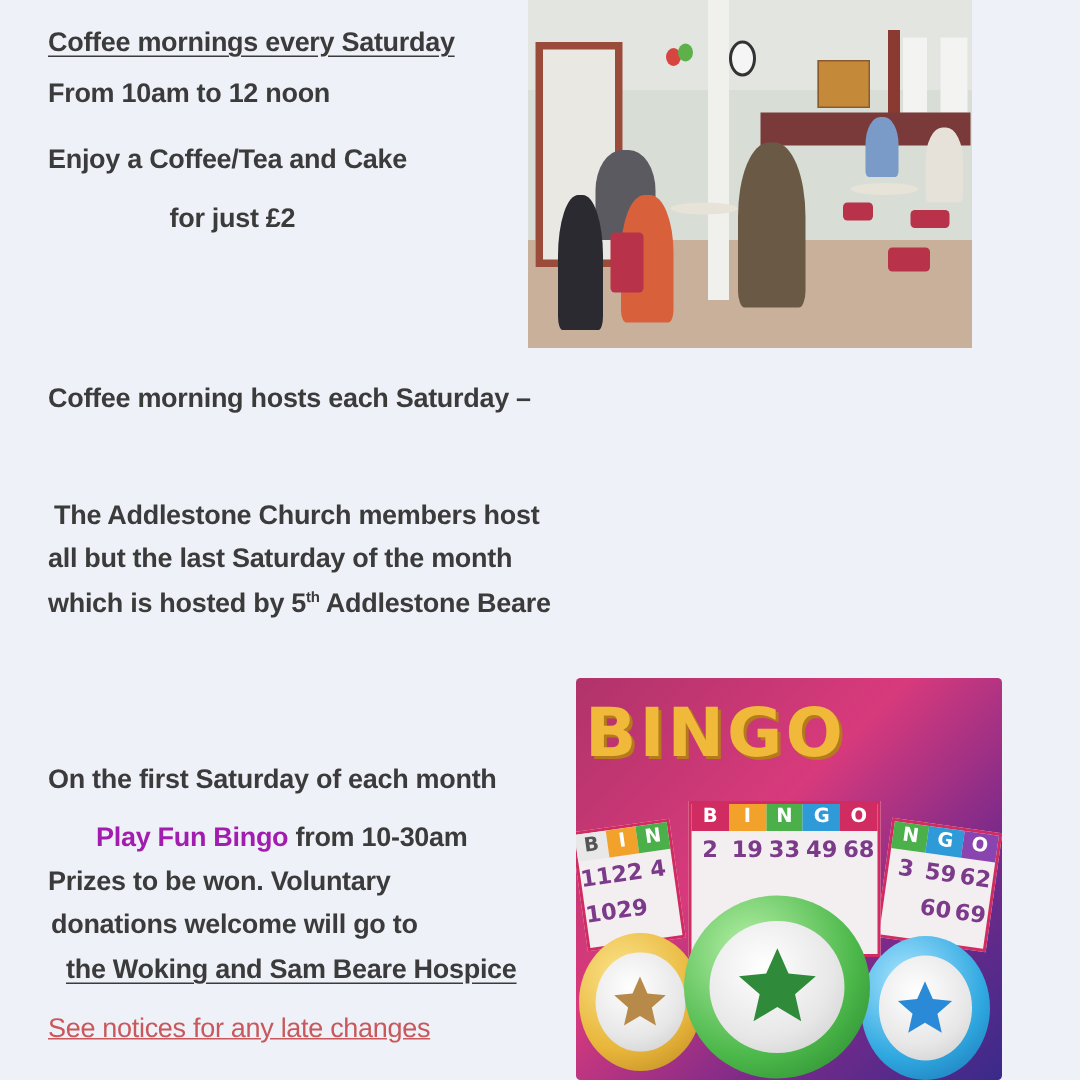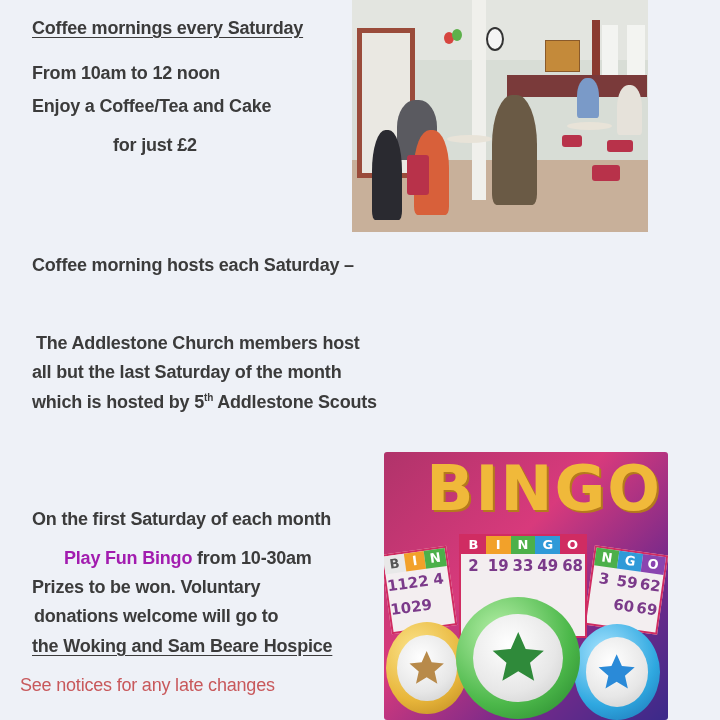--- a/index.html
+++ b/index.html
@@ -36,22 +36,22 @@
   .photo .table { position:absolute; background:#e8e3d8; border-radius:50%; height:8px; }
 
   
   .bingo {
     position: absolute; left: 384px; top: 452px; width: 284px; height: 268px;
     overflow: hidden;
     background: linear-gradient(135deg, #b0336a 0%, #d83a7c 40%, #7a2a8a 70%, #3a2a8a 100%);
     border-radius: 3px;
   }
   .bingo .title {
-    position:absolute; left:6px; top:2px; width:272px; text-align:right;
-    font-family: "DejaVu Sans", sans-serif; font-weight:bold; font-size:62px; line-height:70px;
+    position:absolute; left:6px; top:2px; width:272px; text-align:left;
+    font-family: "DejaVu Sans", sans-serif; font-weight:bold; font-size:45px; line-height:70px;
     color:#f0b93a; letter-spacing: 2px;
     text-shadow: 2px 2px 0 #b57a1c;
   }
   .bingo .card {
     position:absolute; background:#f3eef0; border:2px solid #d02c62;
   }
   .bingo .card-head { display:flex; height:18px; }
   .bingo .card-head span { flex:1; text-align:center; color:#fff; font-weight:bold; font-size:13px; line-height:18px; font-family:"DejaVu Sans", sans-serif; }
   .bingo .card-row { display:flex; height:24px; }
   .bingo .card-row span { flex:1; text-align:center; color:#7b3a8a; font-weight:bold; font-size:15px; line-height:24px; font-family:"DejaVu Sans", sans-serif; }
@@ -63,21 +63,21 @@
     width:72%; height:72%; border-radius:50%;
     background: radial-gradient(circle at 40% 35%, #ffffff 0%, #e7e7e7 60%, #c9c9c9 100%);
     display:flex; align-items:center; justify-content:center;
   }
   .bingo .ball svg { width:70%; height:70%; }
 </style>
 </head>
 <body>
 
 <div class="txt u" style="left:32px; top:17px;">Coffee mornings every Saturday</div>
-<div class="txt" style="left:32px; top:62px;">From 10am to 12 noon</div>
+<div class="txt" style="left:32px; top:51px;">From 10am to 12 noon</div>
 <div class="txt" style="left:32px; top:95px;">Enjoy a Coffee/Tea and Cake</div>
 <div class="txt" style="left:113px; top:134px;">for just £2</div>
 
 <div class="photo">
   <div class="ceiling"></div>
   <div class="wall"></div>
   <div class="floor"></div>
   <div class="door"></div>
   <div class="pillar"></div>
   <div class="clock"></div>
@@ -98,28 +98,28 @@
   <div class="person" style="left:265px; top:85px; width:25px; height:50px; background:#e6e2da;"></div>
   <div class="chair" style="left:55px; top:155px; width:22px; height:40px;"></div>
   <div class="chair" style="left:210px; top:135px; width:20px; height:12px;"></div>
   <div class="chair" style="left:240px; top:165px; width:28px; height:16px;"></div>
   <div class="chair" style="left:255px; top:140px; width:26px; height:12px;"></div>
 </div>
 
 <div class="txt" style="left:32px; top:254px;">Coffee morning hosts each Saturday –</div>
 <div class="txt" style="left:36px; top:332px;">The Addlestone Church members host</div>
 <div class="txt" style="left:32px; top:361px;">all but the last Saturday of the month</div>
-<div class="txt" style="left:32px; top:391px;"><span>which is hosted by 5</span><sup>th</sup><span> Addlestone Scouts</span></div>
+<div class="txt" style="left:32px; top:391px;"><span>which is hosted by 5</span><sup>th</sup><span> Addlestone Beare</span></div>
 
 <div class="txt" style="left:32px; top:508px;">On the first Saturday of each month</div>
 <div class="txt" style="left:32px; top:547px;"><span class="red">Play Fun Bingo</span><span> from 10-30am</span></div>
 <div class="txt" style="left:32px; top:576px;">Prizes to be won. Voluntary</div>
 <div class="txt" style="left:34px; top:605px;">donations welcome will go to</div>
-<div class="txt u" style="left:32px; top:635px;">the Woking and Sam Beare Hospice</div>
-<div class="txt red-normal" style="left:20px; top:674px;">See notices for any late changes</div>
+<div class="txt u" style="left:44px; top:635px;">the Woking and Sam Beare Hospice</div>
+<div class="txt red-normal" style="left:32px; top:674px;text-decoration:underline;">See notices for any late changes</div>
 
 <div class="bingo">
   <div class="title">BINGO</div>
 
   <div class="card" style="left:2px; top:98px; width:62px; height:76px; transform:rotate(-8deg);">
     <div class="card-head">
       <span style="background:#e8e8e8; color:#555;">B</span>
       <span style="background:#f2a12a;">I</span>
       <span style="background:#4cb04a;">N</span>
     </div>

